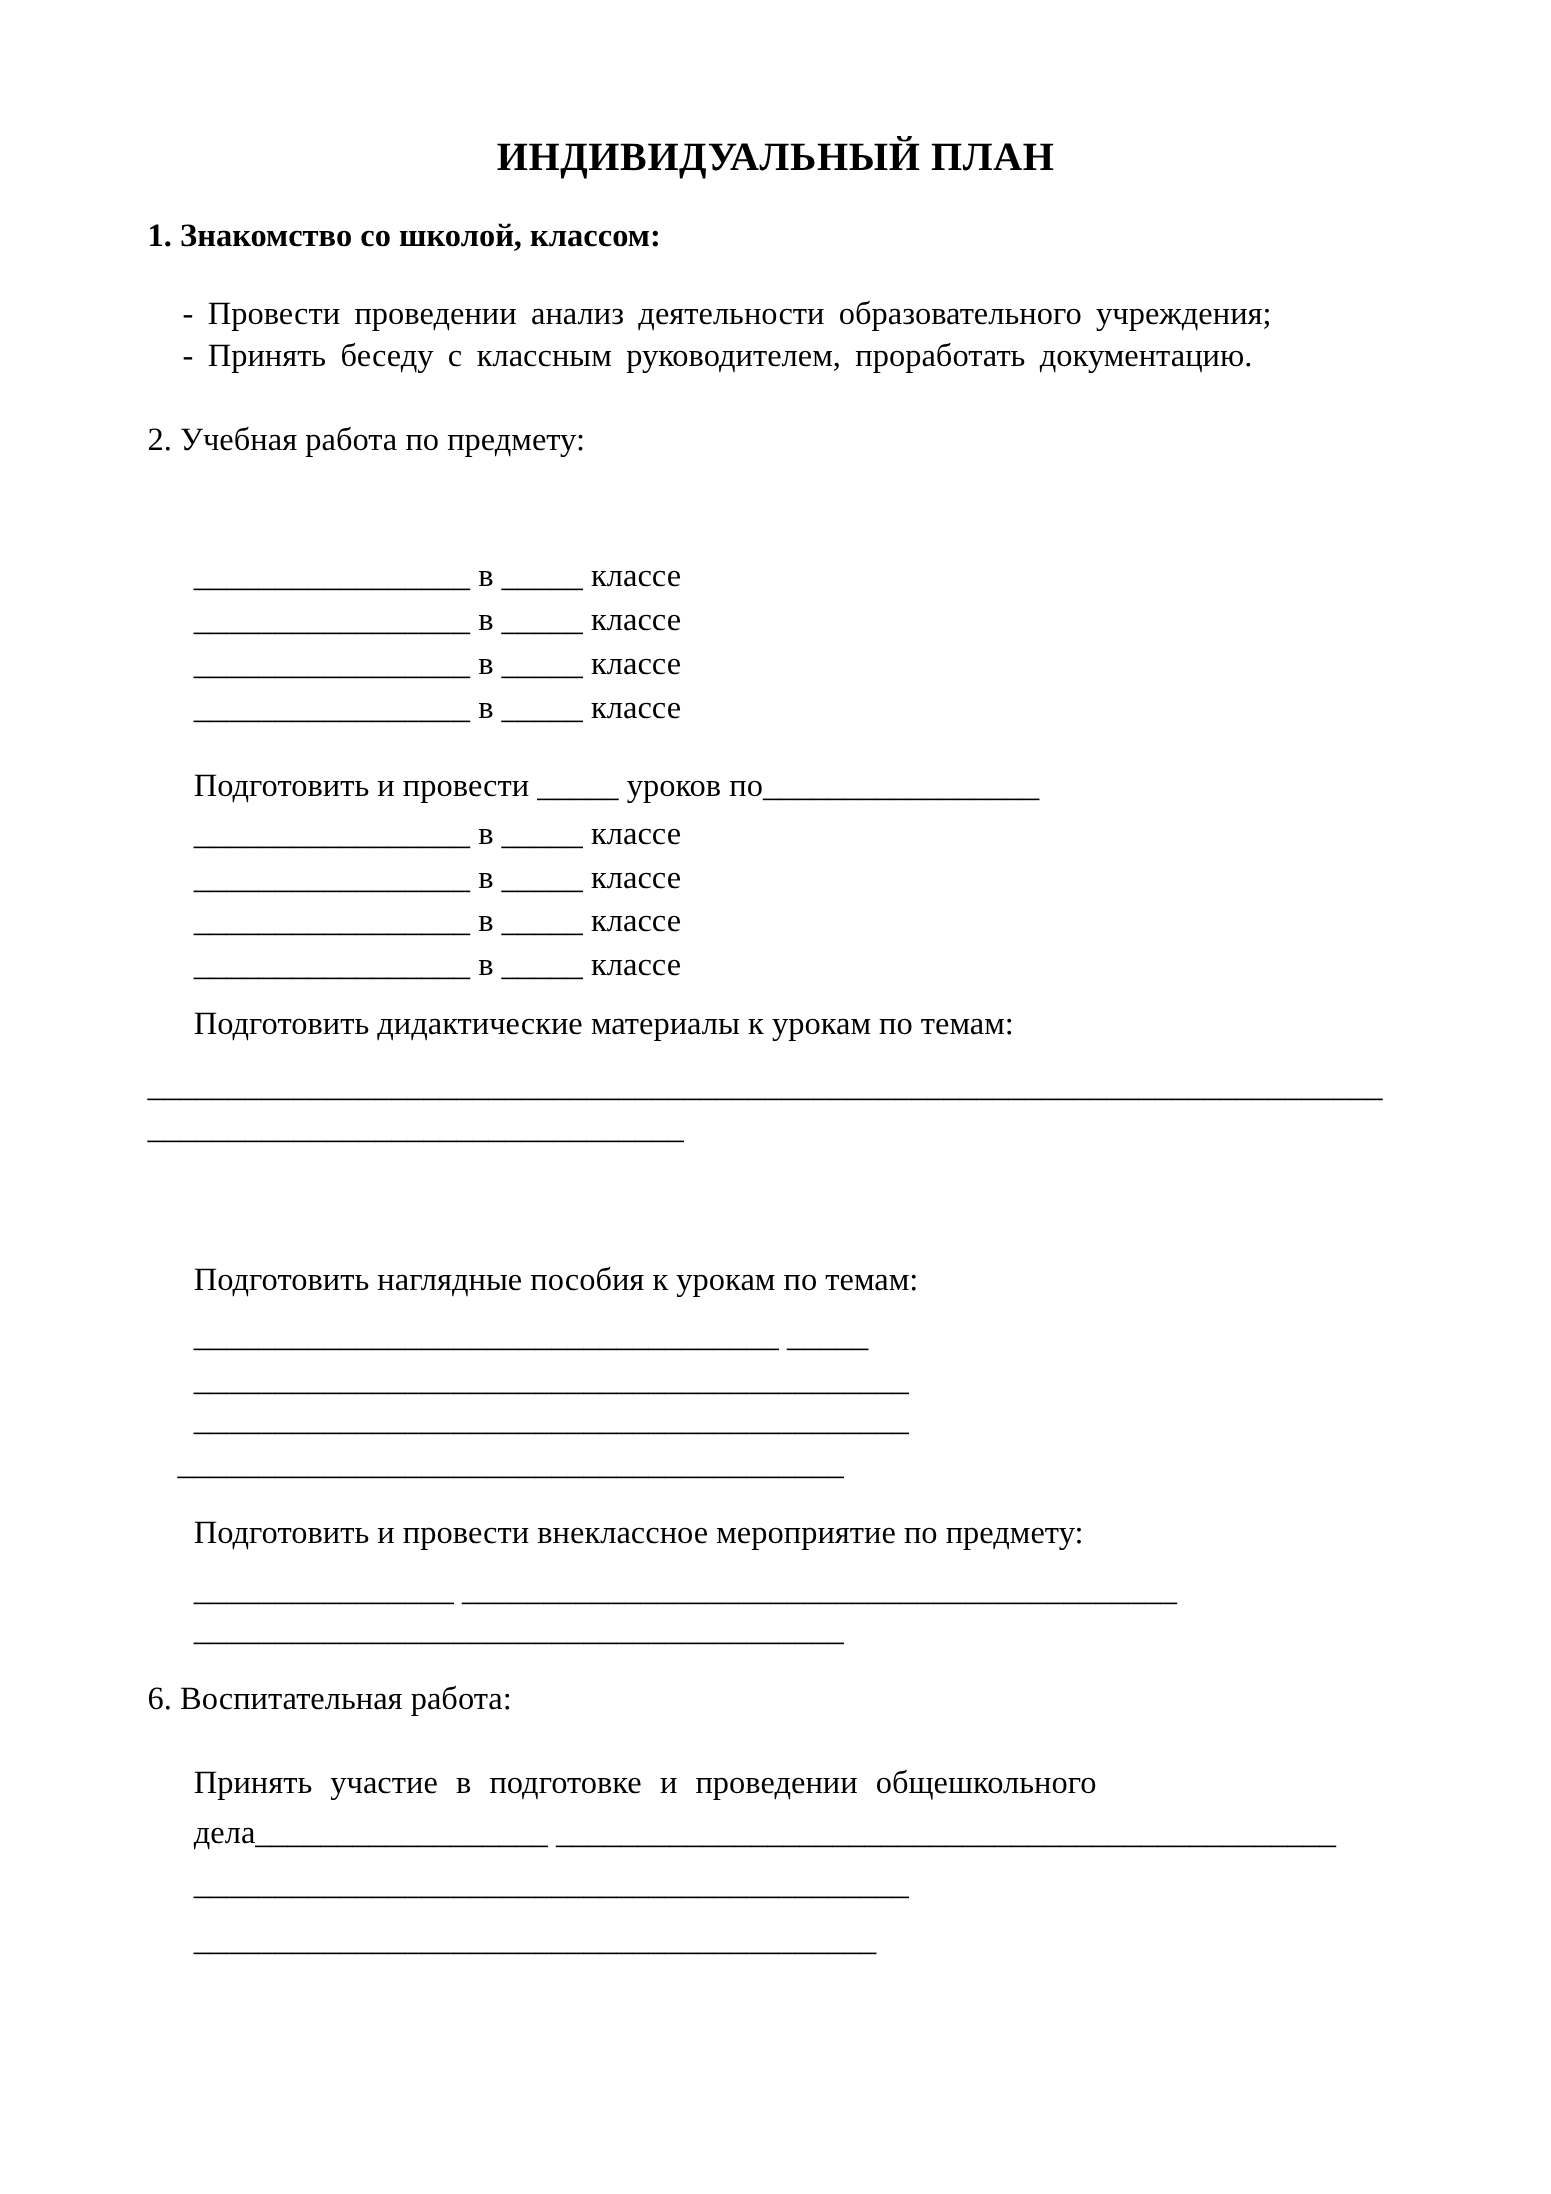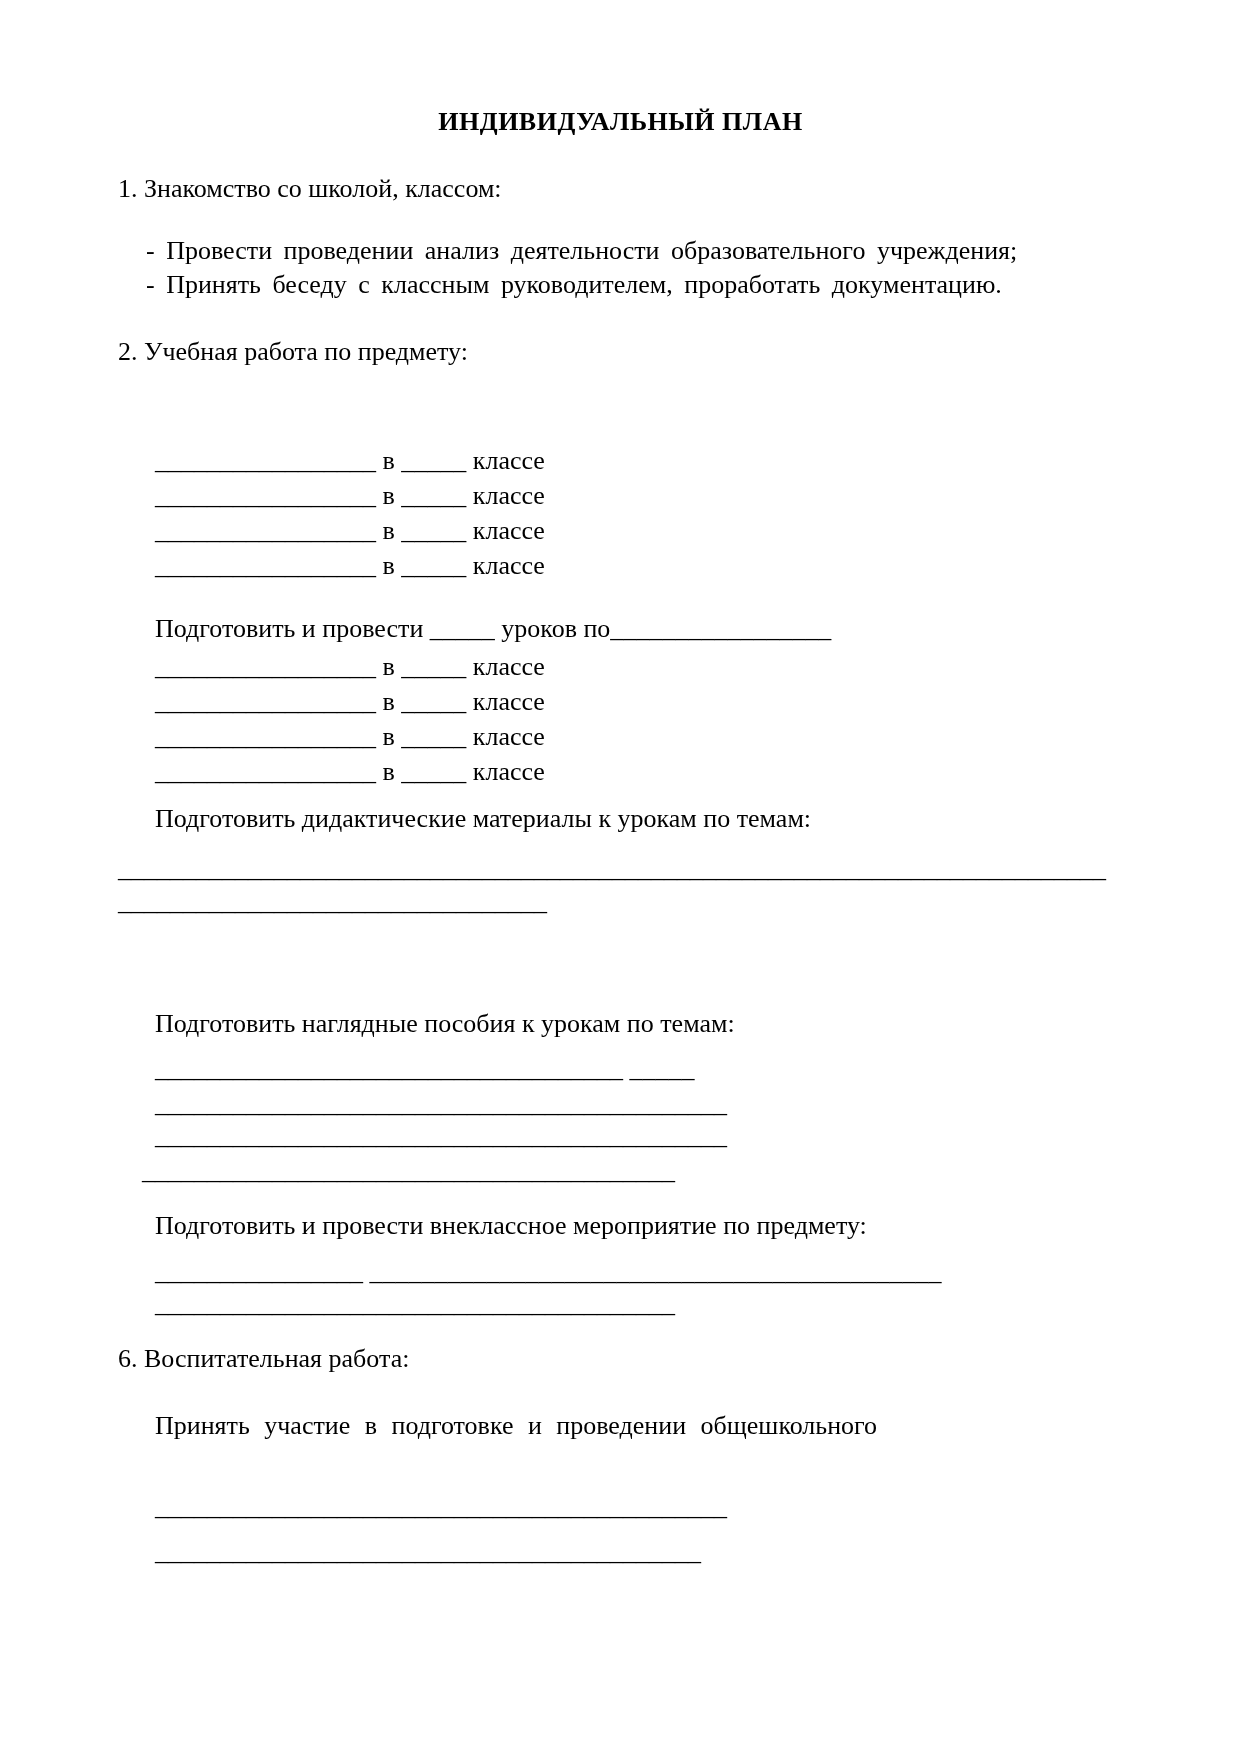--- a/index.html
+++ b/index.html
@@ -15,34 +15,34 @@
   }
   .row{
     position:absolute;
     white-space:pre;
     line-height:1.2;
   }
   .title{
     left:0;width:1241px;
     text-align:center;
     font-weight:700;
-    font-size:26px;
+    font-size:32px;
     letter-spacing:0.5px;
   }
   .spread{word-spacing:8px;}
   .spread-sm{word-spacing:5px;}
 </style>
 </head>
 <body>
 
 <div class="page">
 
   <div class="row title" style="top:106px;">ИНДИВИДУАЛЬНЫЙ ПЛАН</div>
 
-  <div class="row" style="top:173px;left:118px;">1. Знакомство со школой, классом:</div>
+  <div class="row" style="top:173px;left:118px;font-weight:bold;">1. Знакомство со школой, классом:</div>
   <div class="row spread-sm" style="top:235px;left:146px;">- Провести проведении анализ деятельности образовательного учреждения;</div>
   <div class="row spread-sm" style="top:269px;left:146px;">- Принять беседу с классным руководителем, проработать документацию.</div>
 
   <div class="row" style="top:336px;left:118px;">2. Учебная работа по предмету:</div>
 
   <div class="row" style="top:445px;left:155px;">_________________ в _____ классе</div>
   <div class="row" style="top:480px;left:155px;">_________________ в _____ классе</div>
   <div class="row" style="top:515px;left:155px;">_________________ в _____ классе</div>
   <div class="row" style="top:550px;left:155px;">_________________ в _____ классе</div>
 
@@ -61,16 +61,17 @@
   <div class="row" style="top:1088px;left:155px;">____________________________________________</div>
   <div class="row" style="top:1120px;left:155px;">____________________________________________</div>
   <div class="row" style="top:1155px;left:142px;font-style:italic;">_________________________________________</div>
 
   <div class="row" style="top:1210px;left:155px;">Подготовить и провести внеклассное мероприятие по предмету:</div>
   <div class="row" style="top:1256px;left:155px;">________________ ____________________________________________</div>
   <div class="row" style="top:1288px;left:155px;">________________________________________</div>
 
   <div class="row" style="top:1343px;left:118px;">6. Воспитательная работа:</div>
   <div class="row spread" style="top:1410px;left:155px;">Принять участие в подготовке и проведении общешкольного</div>
+  <div class="row" style="top:1450px;left:155px;">дела__________________ ________________________________________________</div>
   <div class="row" style="top:1491px;left:155px;">____________________________________________</div>
   <div class="row" style="top:1536px;left:155px;">__________________________________________</div>
 
 </div>
 
 </body></html>

